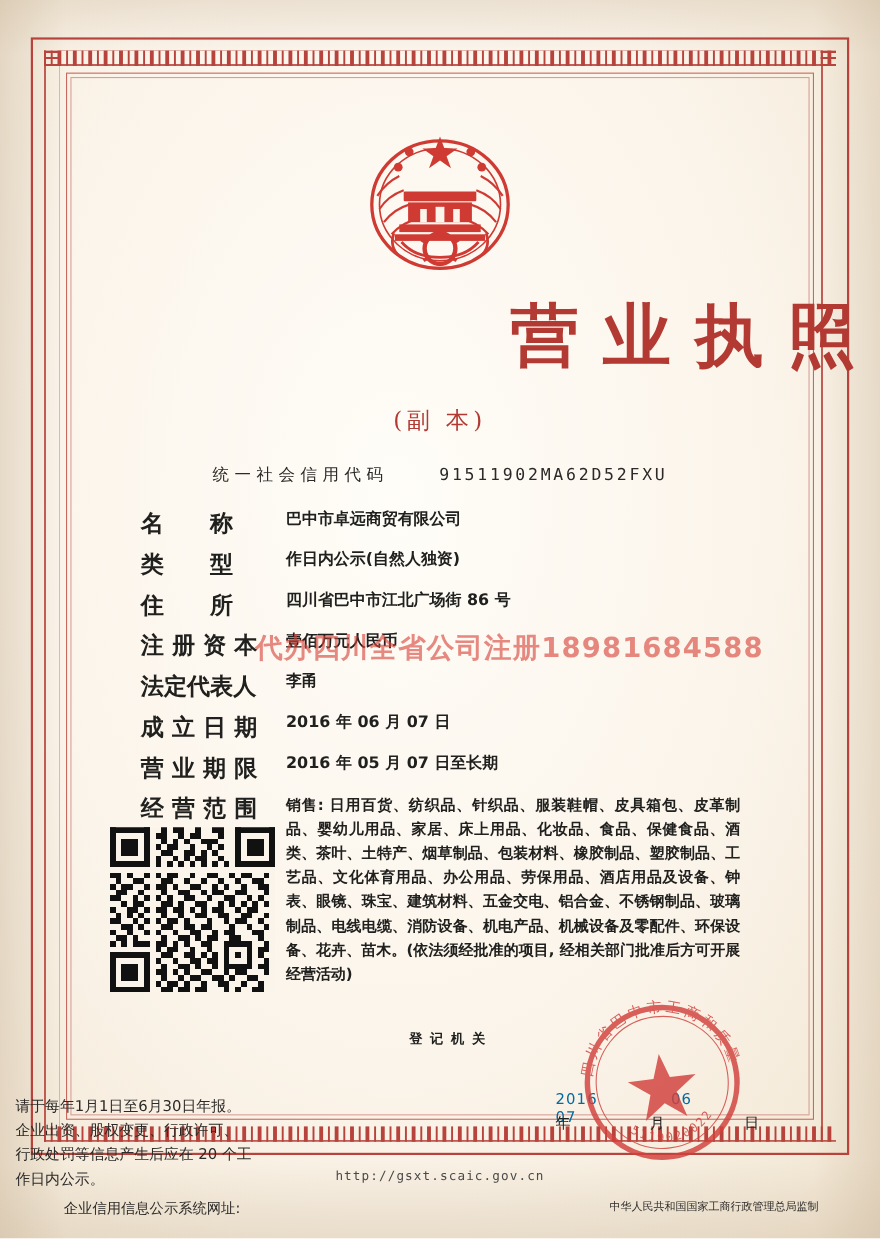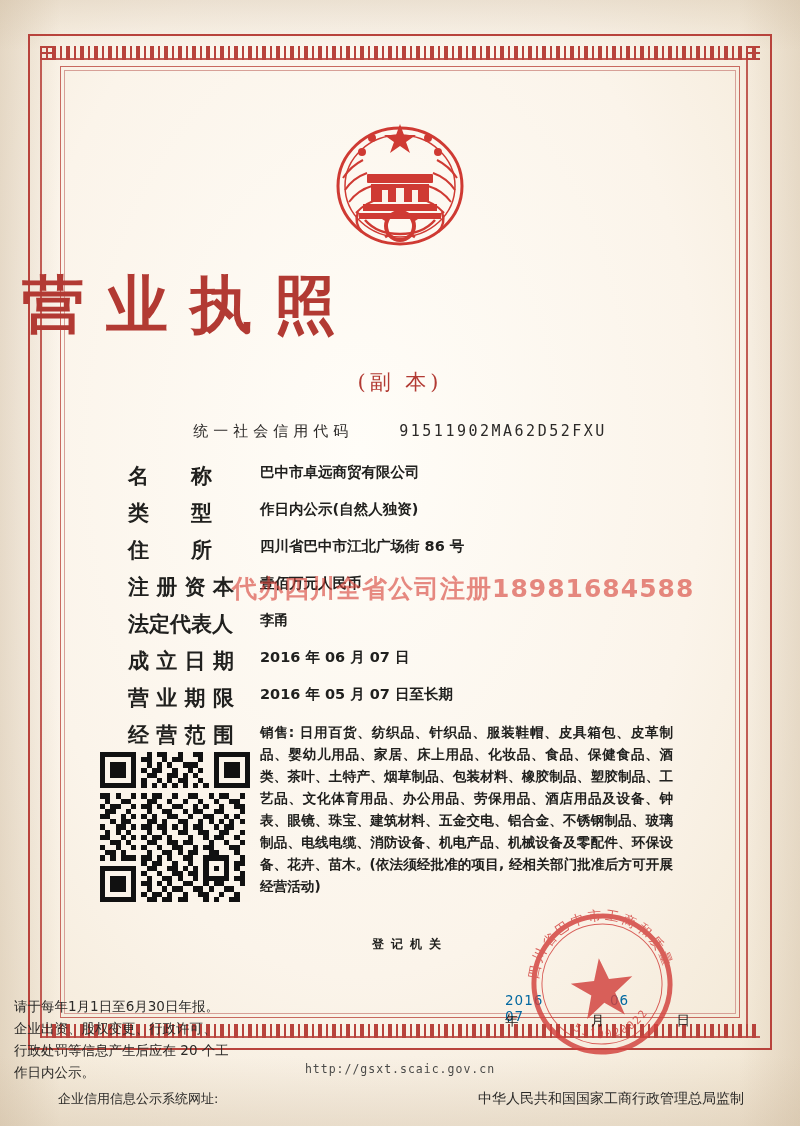--- a/index.html
+++ b/index.html
@@ -108,21 +108,21 @@
     transform: translateX(-50%);
     width: 150px;
     height: 150px;
   }
 
   
   .title-main {
     position: absolute;
     left: 0; right: 0;
     top: 272px;
-    text-align: left;
+    text-align: right;
     font-family: "DejaVu Serif", "Liberation Serif", serif;
     font-size: 62px;
     font-weight: bold;
     letter-spacing: 22px;
     text-indent: 22px;
     color: #b23a33;
     line-height: 1.08;
   }
   .title-sub {
     position: absolute;
@@ -275,21 +275,21 @@
     position: absolute;
     left: 58px;
     top: 1090px;
     font-size: 13px;
     color: #2b2a28;
   }
   .footer-right {
     position: absolute;
     right: 56px;
     top: 1090px;
-    font-size: 14px;
+    font-size: 10px;
     color: #2b2a28;
   }
 </style>
 </head>
 <body>
 
 <div class="page">
 
   <div class="paper-bg"></div>
   <div class="paper-tint-left"></div>

